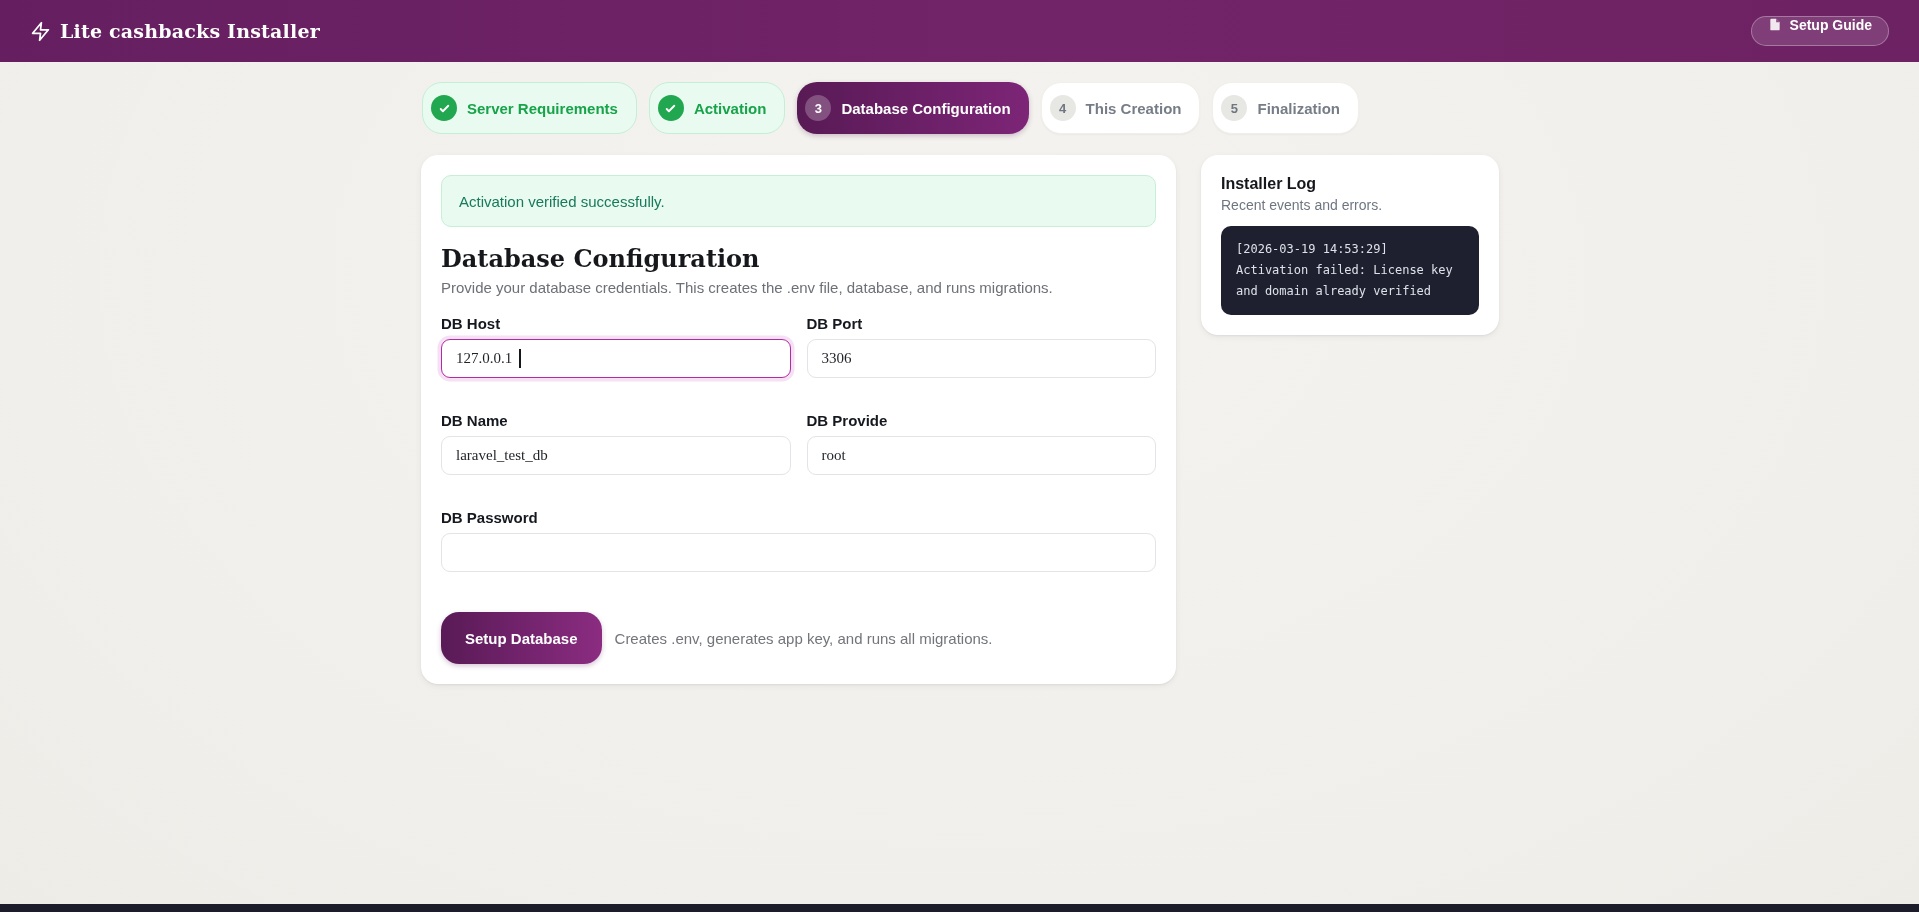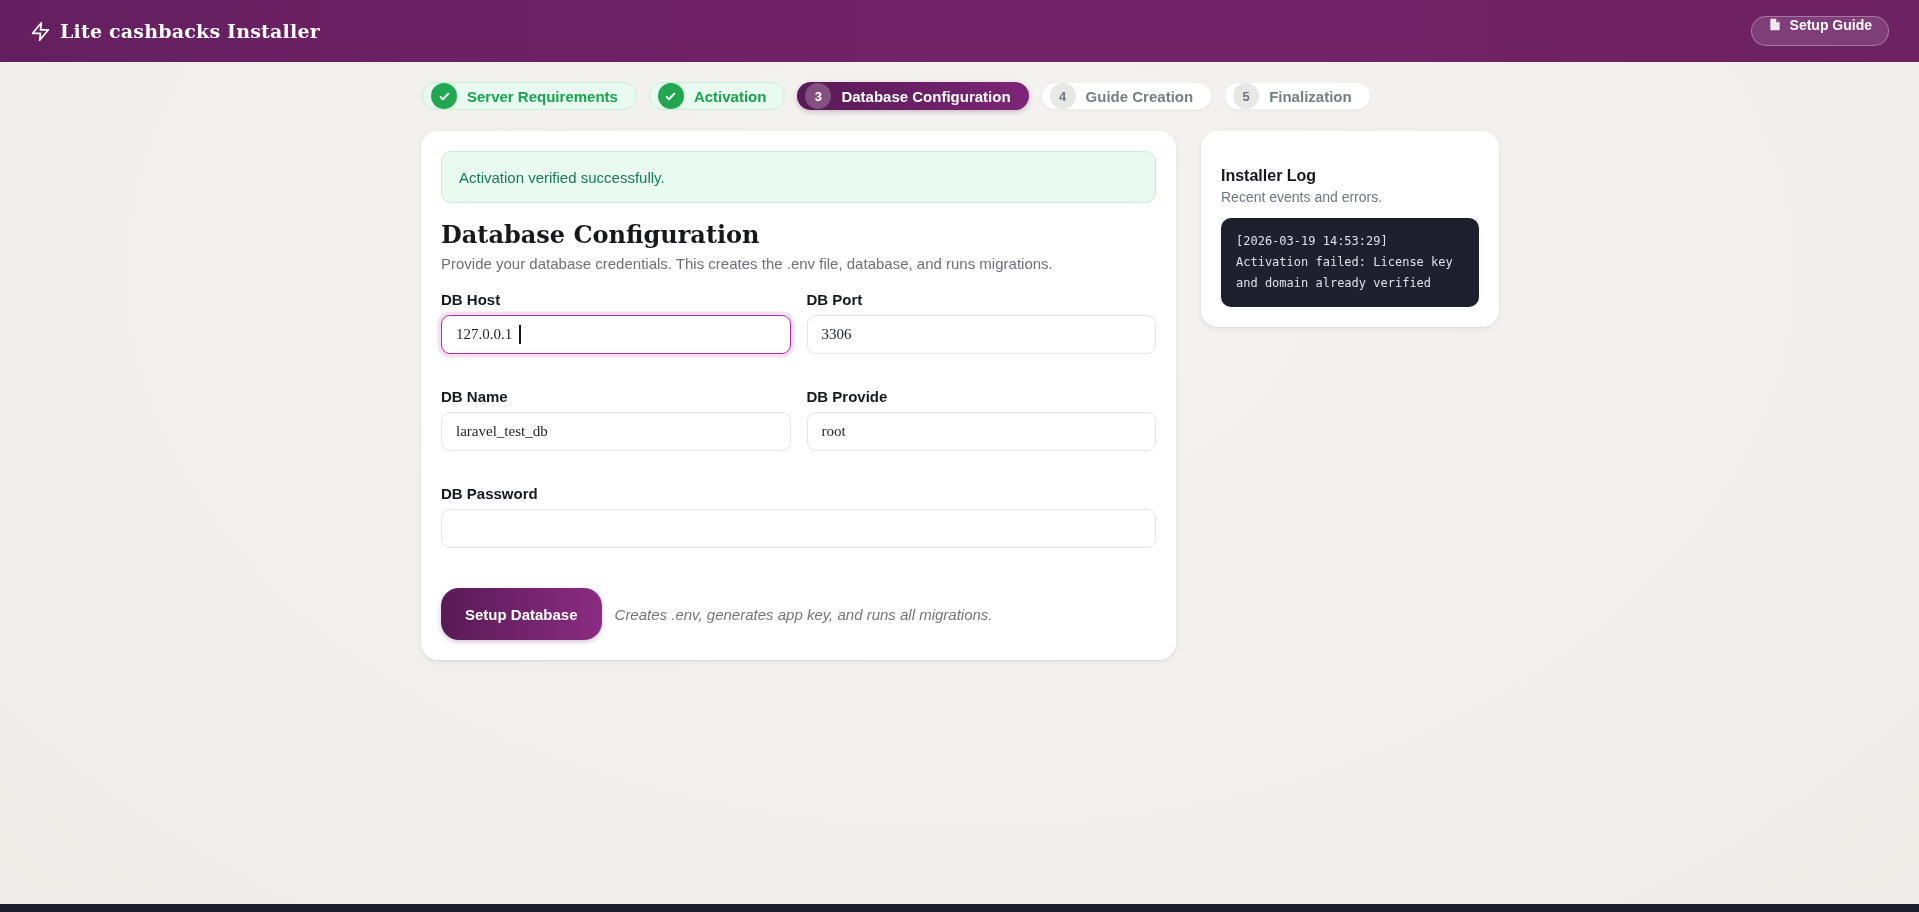--- a/index.html
+++ b/index.html
@@ -36,21 +36,21 @@
   }
   .setup-guide-btn svg { width: 14px; height: 15px; display: block; }
 
   
   .stepper {
     display: flex; gap: 12px;
     margin: 20px 0 0 422px;
   }
   .step {
     display: flex; align-items: center; gap: 10px;
-    height: 28px; padding: 0 18px 0 8px;
+    height: 52px; padding: 0 18px 0 8px;
     border-radius: 20px; font-size: 15px; font-weight: 600;
     white-space: nowrap; cursor: pointer; border: 1px solid transparent;
   }
   .step-circle {
     width: 26px; height: 26px; border-radius: 50%;
     display: flex; align-items: center; justify-content: center;
     font-size: 13px; font-weight: 600; flex: 0 0 auto;
   }
   .step.complete { background: #e9fbf0; border-color: #c3efd4; color: #17a34a; }
   .step.complete .step-circle { background: #21a750; }
@@ -109,25 +109,25 @@
   .field-full { grid-column: 1 / -1; }
 
   .submit-row { margin-top: 40px; display: flex; align-items: center; }
   .submit-btn {
     height: 52px; padding: 0 24px; border: none; border-radius: 18px;
     background: linear-gradient(90deg, #591a56 0%, #8b2c81 100%);
     color: #fff; font-size: 15px; font-weight: bold;
     font-family: "Liberation Sans", sans-serif; cursor: pointer;
     box-shadow: 0 2px 5px rgba(90,26,86,.25);
   }
-  .submit-help { margin-left: 13px; font-size: 15px; color: #73757a; font-style: italic; }
+  .submit-help { margin-left: 13px; font-size: 15px; color: #73757a; }
 
   
   .sidebar-card { width: 298px; padding: 20px; }
-  .sidebar-title { font-size: 16px; font-weight: bold; color: #15171c; margin-top: 16px; }
+  .sidebar-title { font-size: 16px; font-weight: bold; color: #15171c; }
   .sidebar-subtitle { margin-top: 4px; font-size: 14px; color: #6f7680; }
   .log-box {
     margin-top: 13px; border-radius: 10px;
     background: #1e2030; padding: 13px 15px;
     font-family: "DejaVu Sans Mono", monospace;
     font-size: 12px; line-height: 21px; color: #dde1e9;
     word-break: break-word;
   }
 
   
@@ -173,21 +173,21 @@
         </svg>
     </span>
     <span>Activation</span>
   </div>
   <div class="step active">
     <span class="step-circle">3</span>
     <span>Database Configuration</span>
   </div>
   <div class="step pending">
     <span class="step-circle">4</span>
-    <span>Guide Creation</span>
+    <span>This Creation</span>
   </div>
   <div class="step pending">
     <span class="step-circle">5</span>
     <span>Finalization</span>
   </div>
 </div>
 
 <div class="content">
 
   <div class="card main-card">

